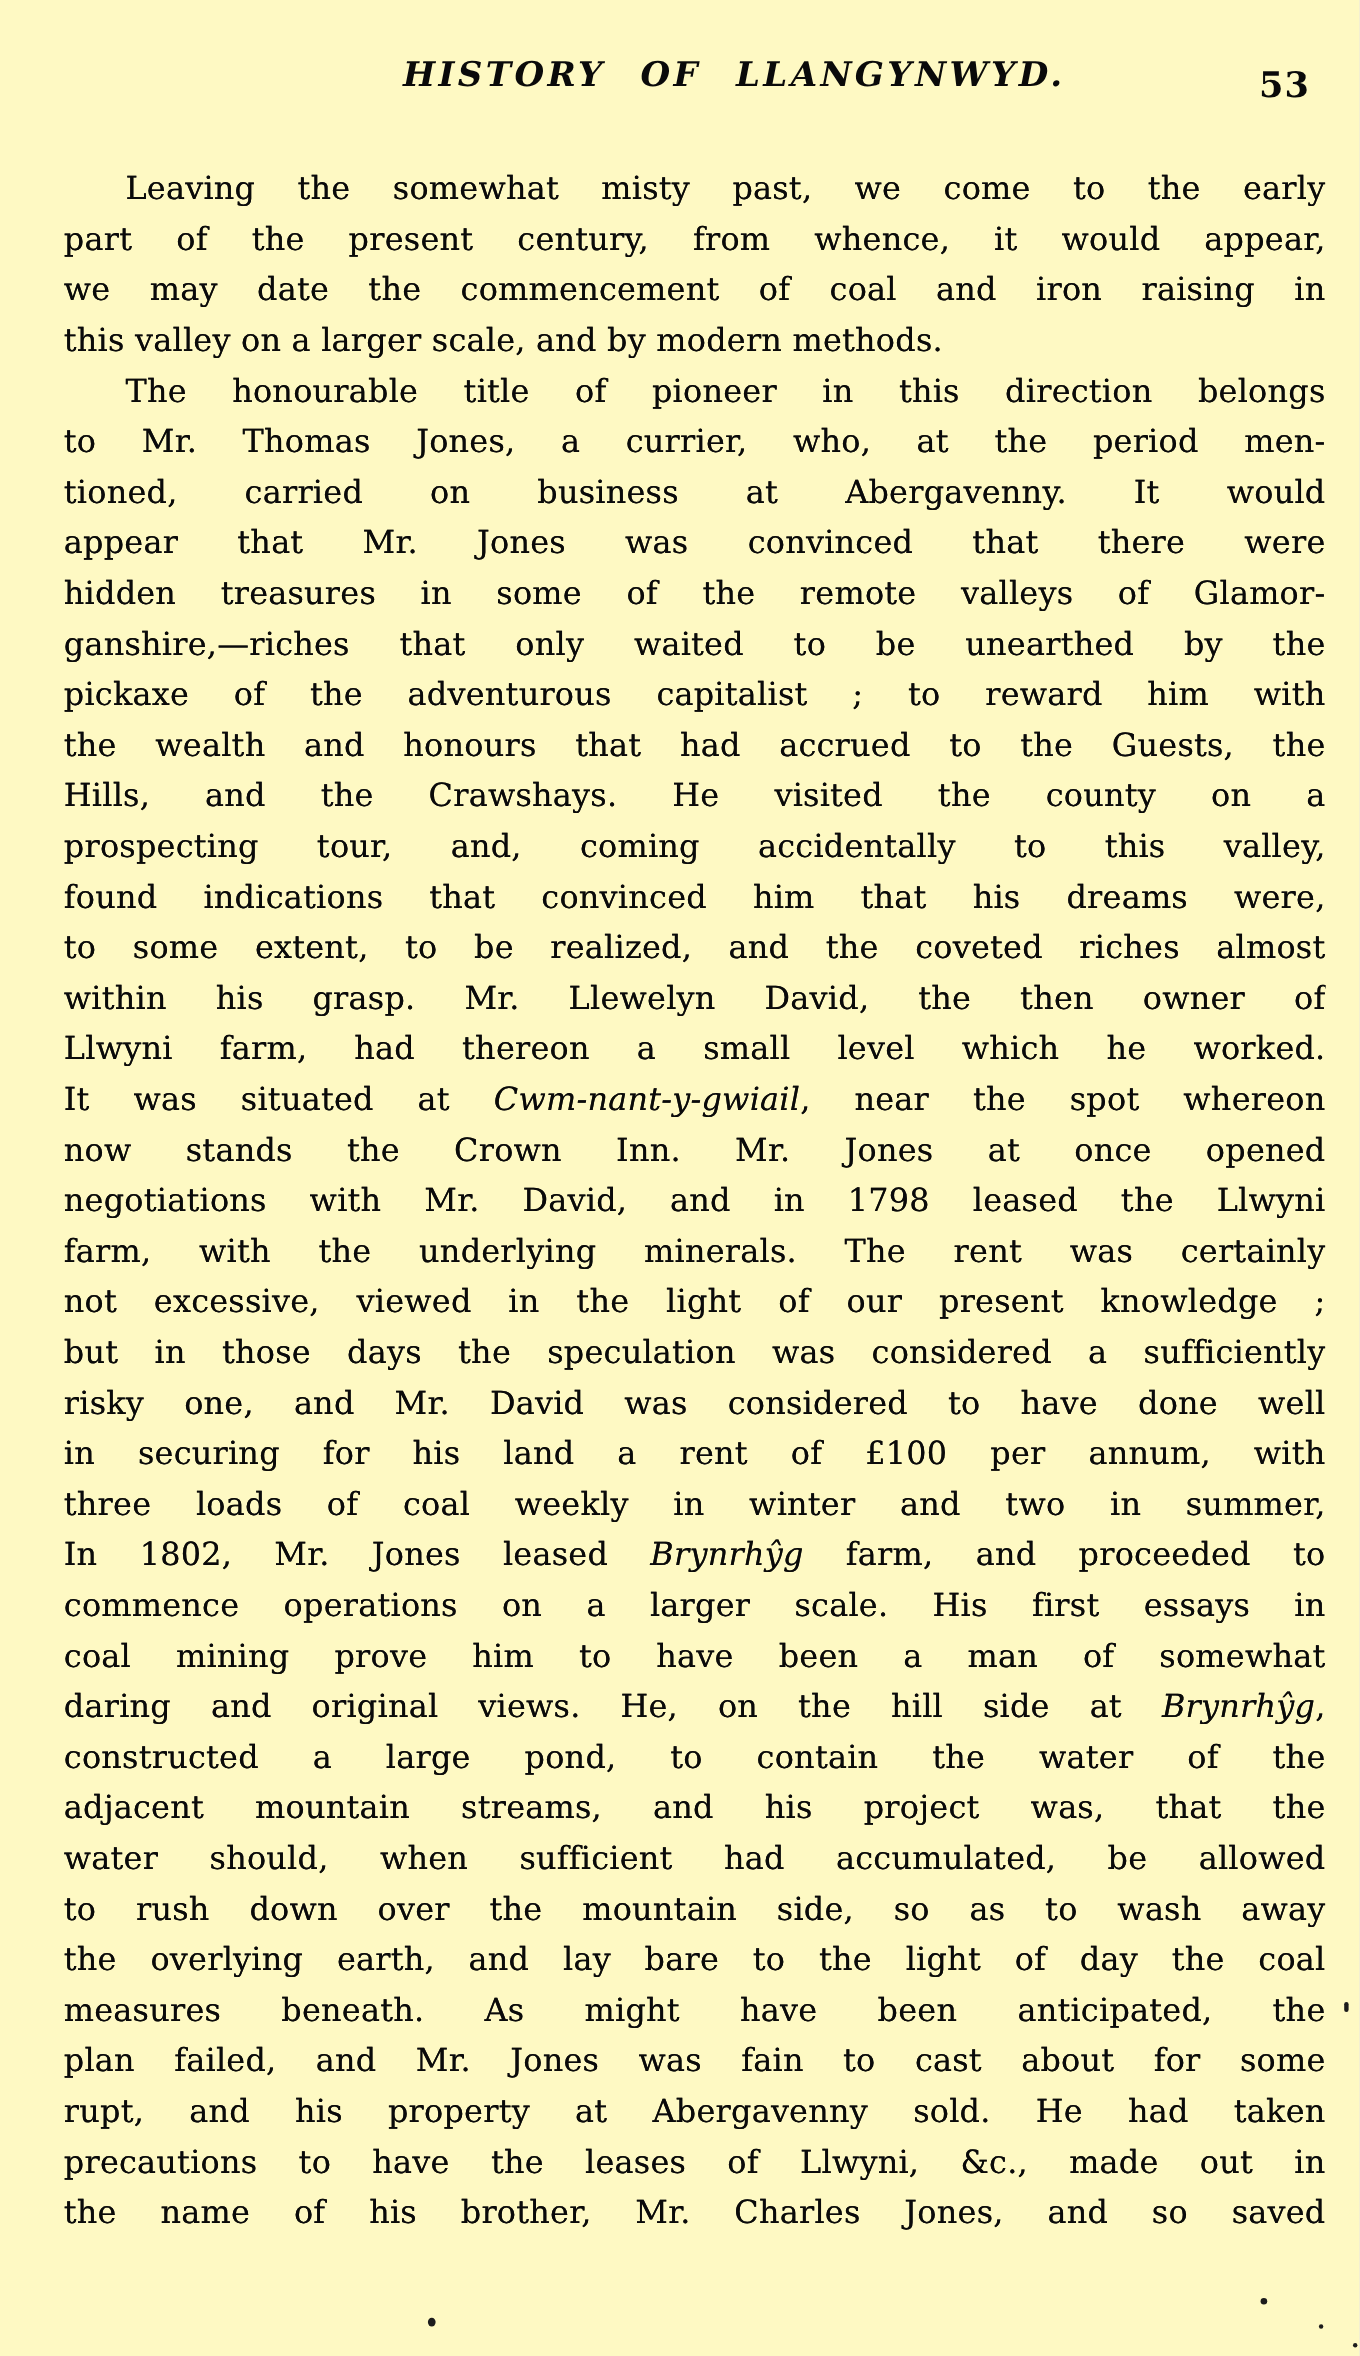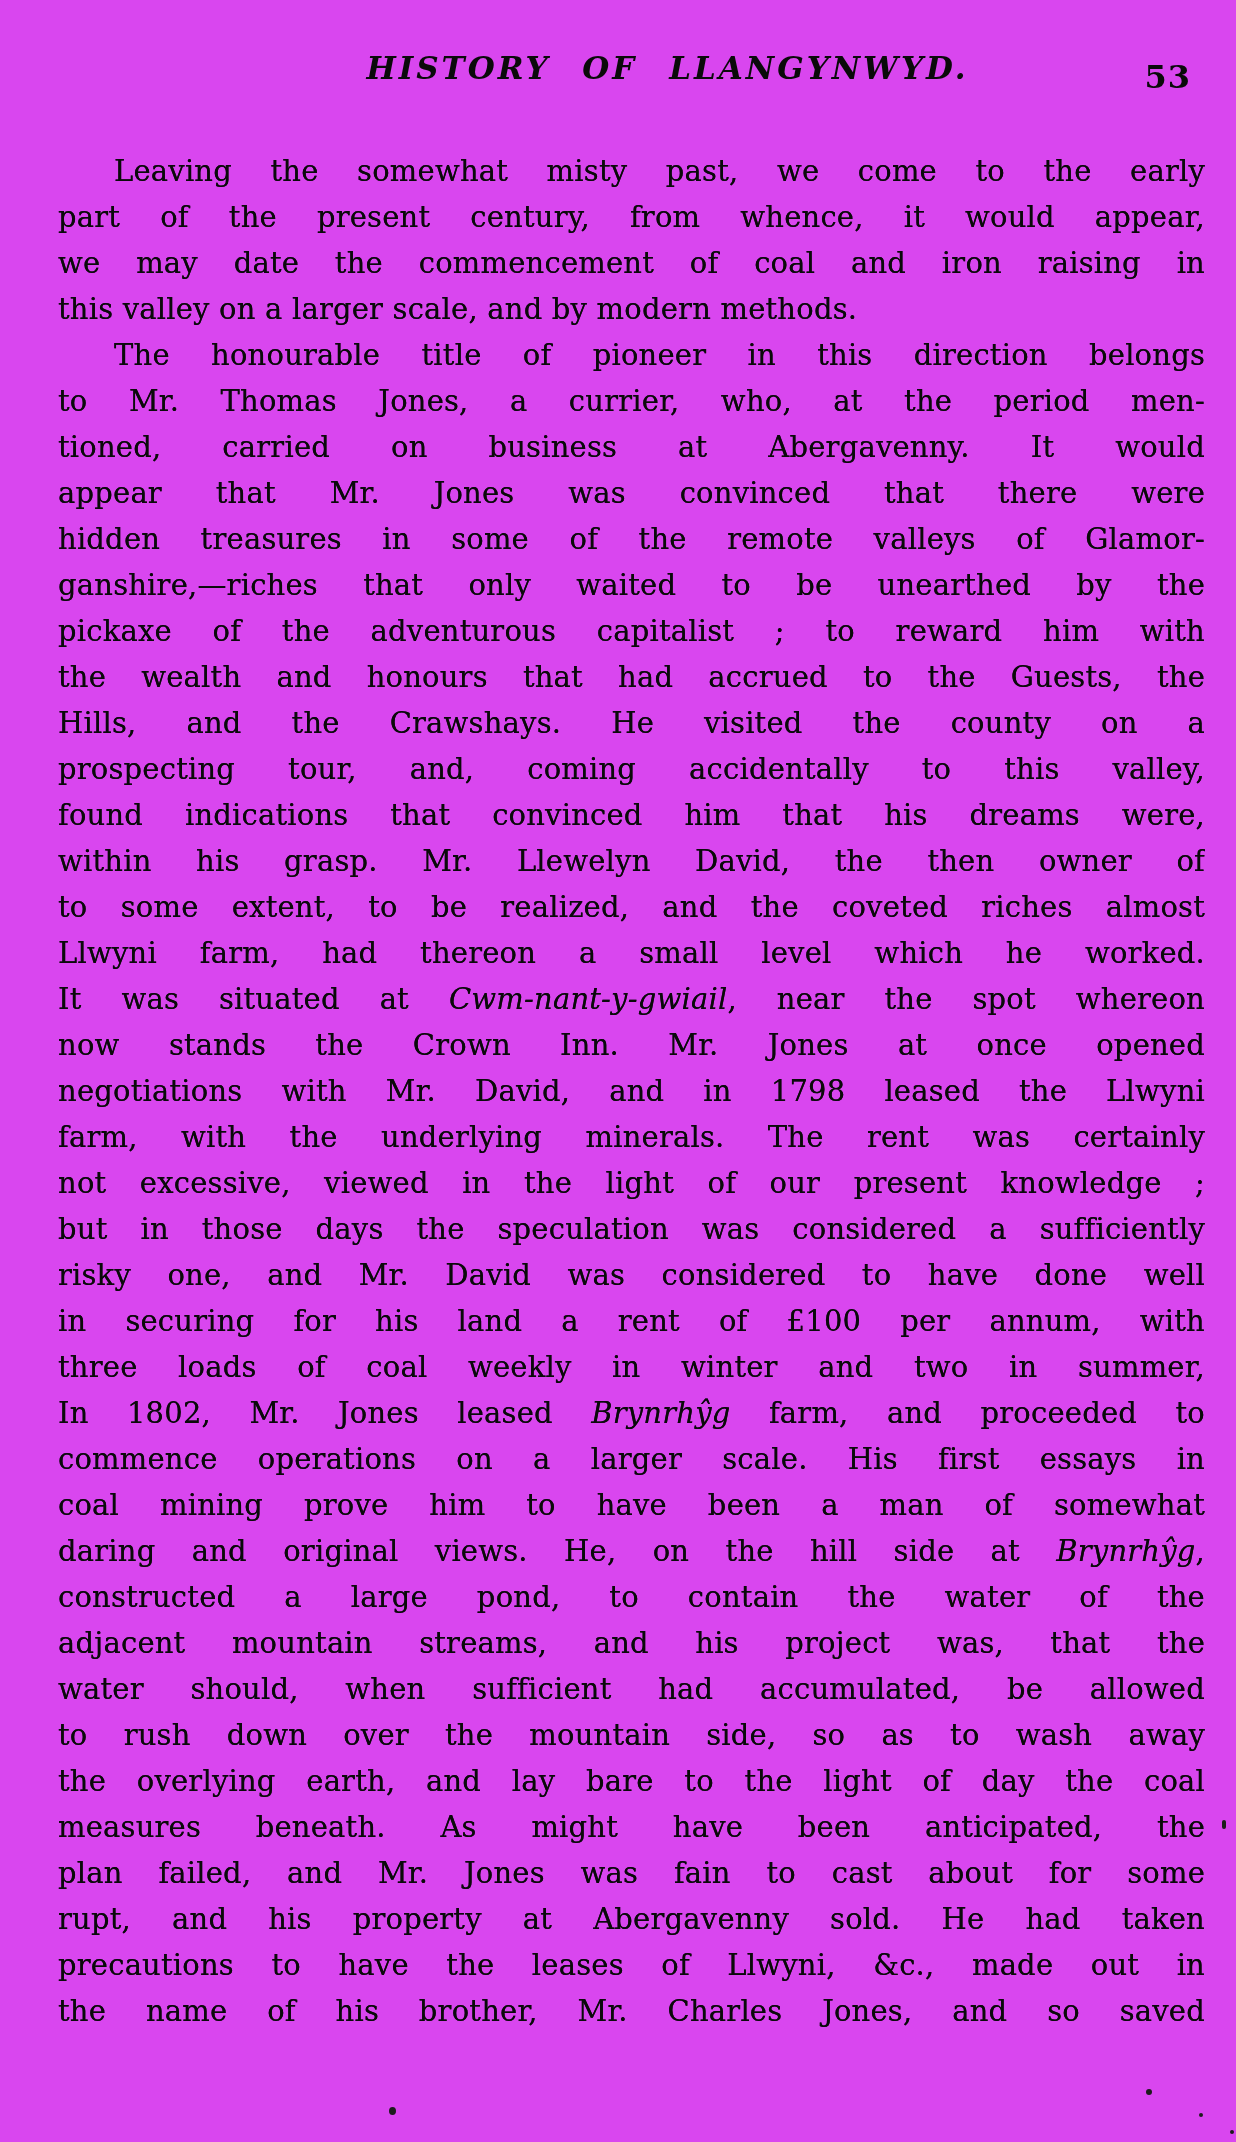--- a/index.html
+++ b/index.html
@@ -1,21 +1,21 @@
 <!DOCTYPE html>
 <html><head>
 <meta charset="utf-8">
 <style>
   html, body { margin: 0; padding: 0; background: #e8e6e0; }
   .page {
     position: relative;
     width: 1236px;
     height: 2142px;
     margin: 0 auto;
-    background: #d946ef;
+    background: #fef9c3;
     color: #0a0a0a;
     font-family: "DejaVu Serif", "Liberation Serif", serif;
     overflow: hidden;
   }
   .header {
     position: absolute;
     top: 50px;
     left: 58px;
     right: 31px;
     height: 56px;
@@ -85,22 +85,22 @@
       <div class="line"><span>to Mr. Thomas Jones, a currier, who, at the period men-</span></div>
       <div class="line"><span>tioned, carried on business at Abergavenny. It would</span></div>
       <div class="line"><span>appear that Mr. Jones was convinced that there were</span></div>
       <div class="line"><span>hidden treasures in some of the remote valleys of Glamor-</span></div>
       <div class="line"><span>ganshire,—riches that only waited to be unearthed by the</span></div>
       <div class="line"><span>pickaxe of the adventurous capitalist ; to reward him with</span></div>
       <div class="line"><span>the wealth and honours that had accrued to the Guests, the</span></div>
       <div class="line"><span>Hills, and the Crawshays. He visited the county on a</span></div>
       <div class="line"><span>prospecting tour, and, coming accidentally to this valley,</span></div>
       <div class="line"><span>found indications that convinced him that his dreams were,</span></div>
+      <div class="line"><span>to some extent, to be realized, and the coveted riches almost</span></div>
       <div class="line"><span>within his grasp. Mr. Llewelyn David, the then owner of</span></div>
-      <div class="line"><span>to some extent, to be realized, and the coveted riches almost</span></div>
       <div class="line"><span>Llwyni farm, had thereon a small level which he worked.</span></div>
       <div class="line"><span>It was situated at </span><span class="italic">Cwm-nant-y-gwiail</span><span>, near the spot whereon</span></div>
       <div class="line"><span>now stands the Crown Inn. Mr. Jones at once opened</span></div>
       <div class="line"><span>negotiations with Mr. David, and in 1798 leased the Llwyni</span></div>
       <div class="line"><span>farm, with the underlying minerals. The rent was certainly</span></div>
       <div class="line"><span>not excessive, viewed in the light of our present knowledge ;</span></div>
       <div class="line"><span>but in those days the speculation was considered a sufficiently</span></div>
       <div class="line"><span>risky one, and Mr. David was considered to have done well</span></div>
       <div class="line"><span>in securing for his land a rent of £100 per annum, with</span></div>
       <div class="line"><span>three loads of coal weekly in winter and two in summer,</span></div>

